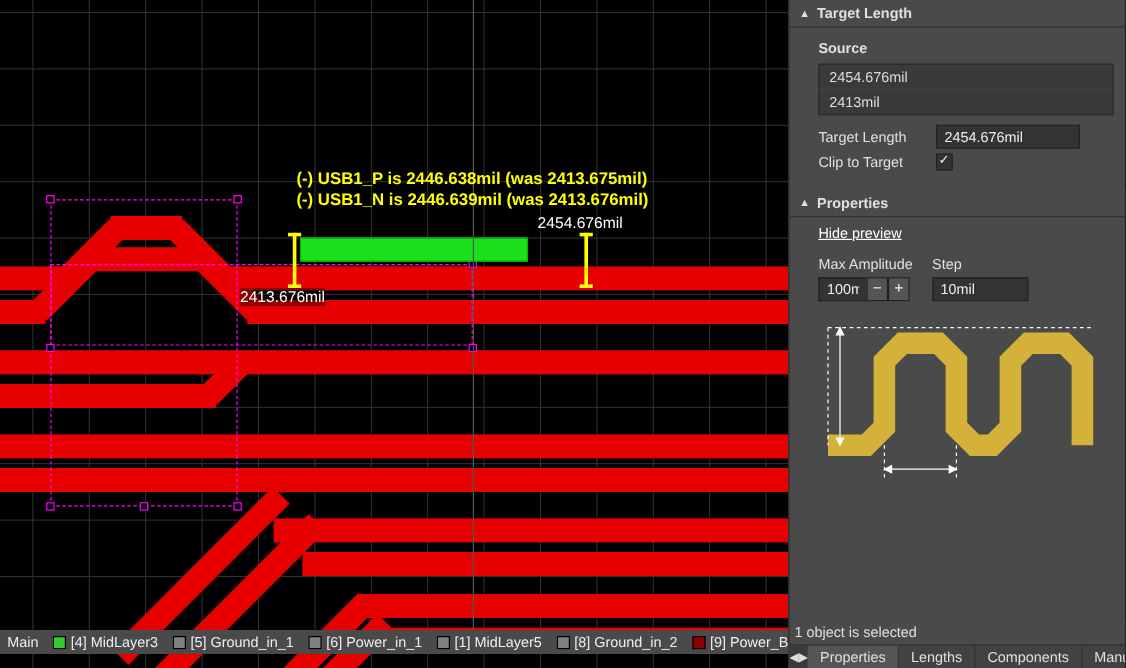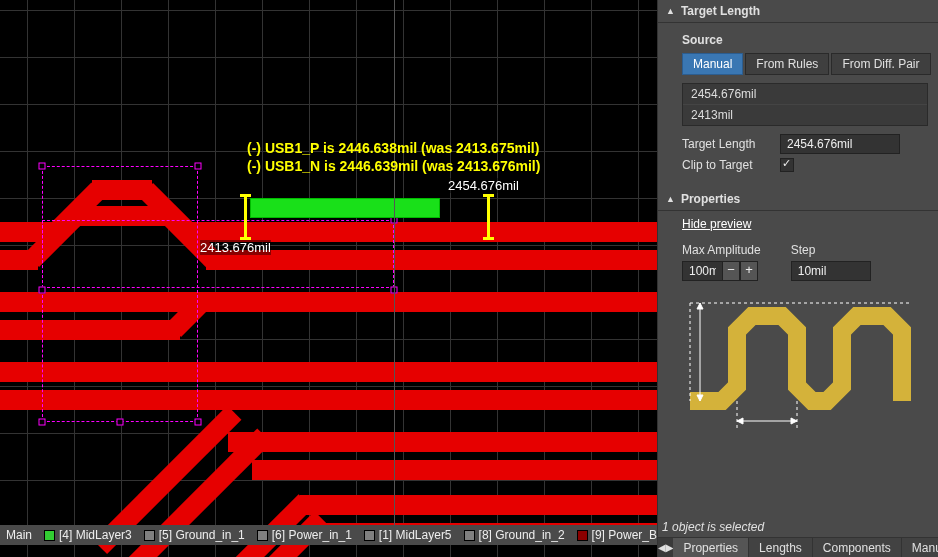--- a/index.html
+++ b/index.html
@@ -148,38 +148,38 @@
     width:14px;height:14px;
     appearance:none;
     background:#333;border:1px solid #222;
     position:relative;
   }
   .chk:checked::after{
     content:"✓"; color:#eee; font-size:11px;
     position:absolute; top:-2px; left:1px;
   }
   .hide-link { color:#fff; text-decoration:underline; font-size:12px; cursor:pointer; margin-bottom:6px; display:inline-block;}
-  .param-row { display:flex; gap:30px; margin-top:6px;}
+  .param-row { display:flex; gap:16px; margin-top:6px;}
   .param-col { display:flex; flex-direction:column; gap:4px;}
   .stepper { display:flex; }
   .stepper .text-input { width:40px; border-right:none;}
   .step-btn {
     width:18px; height:20px;
     background:#555; border:1px solid #222;
     color:#eee; font-size:13px; line-height:16px;
     text-align:center; cursor:pointer;
   }
   .preview {
     margin-top:10px;
     position: relative;
   }
   .status {
     font-size:12px; padding:3px 4px;
     background:#4a4a4a;
-    position:absolute; left:0; right:0; bottom:20px;font-style:italic;
+    position:absolute; left:0; right:0; bottom:20px;
   }
   .panel-tabs {
     position:absolute; left:0; right:0; bottom:0; height:20px;
     background:#424242; display:flex; align-items:stretch;
     border-top:1px solid #333; overflow:hidden;
   }
   .pt-arrow { width:16px; display:flex;align-items:center;justify-content:center; background:#3a3a3a; font-size:10px;}
   .pt-tab { padding:3px 10px; font-size:12px; border-right:1px solid #333; cursor:pointer; white-space: nowrap;}
   .pt-tab.active { background:#555;}
 </style>
@@ -274,25 +274,20 @@
 </div>
 
 <div class="panel">
 
   <div class="section-hdr">
     <span class="tri">▲</span>
     <span>Target Length</span>
   </div>
   <div class="section-body">
     <div class="sub-label">Source</div>
-    <div class="tab-row">
-      <div class="tab-btn active">Manual</div>
-      <div class="tab-btn">From Rules</div>
-      <div class="tab-btn">From Diff. Pair</div>
-    </div>
     <div class="list-box">
       <div class="list-item">2454.676mil</div>
       <div class="list-item">2413mil</div>
     </div>
     <div class="field-row">
       <label>Target Length</label>
       <input class="text-input" value="2454.676mil" style="">
     </div>
     <div class="field-row">
       <label>Clip to Target</label>

